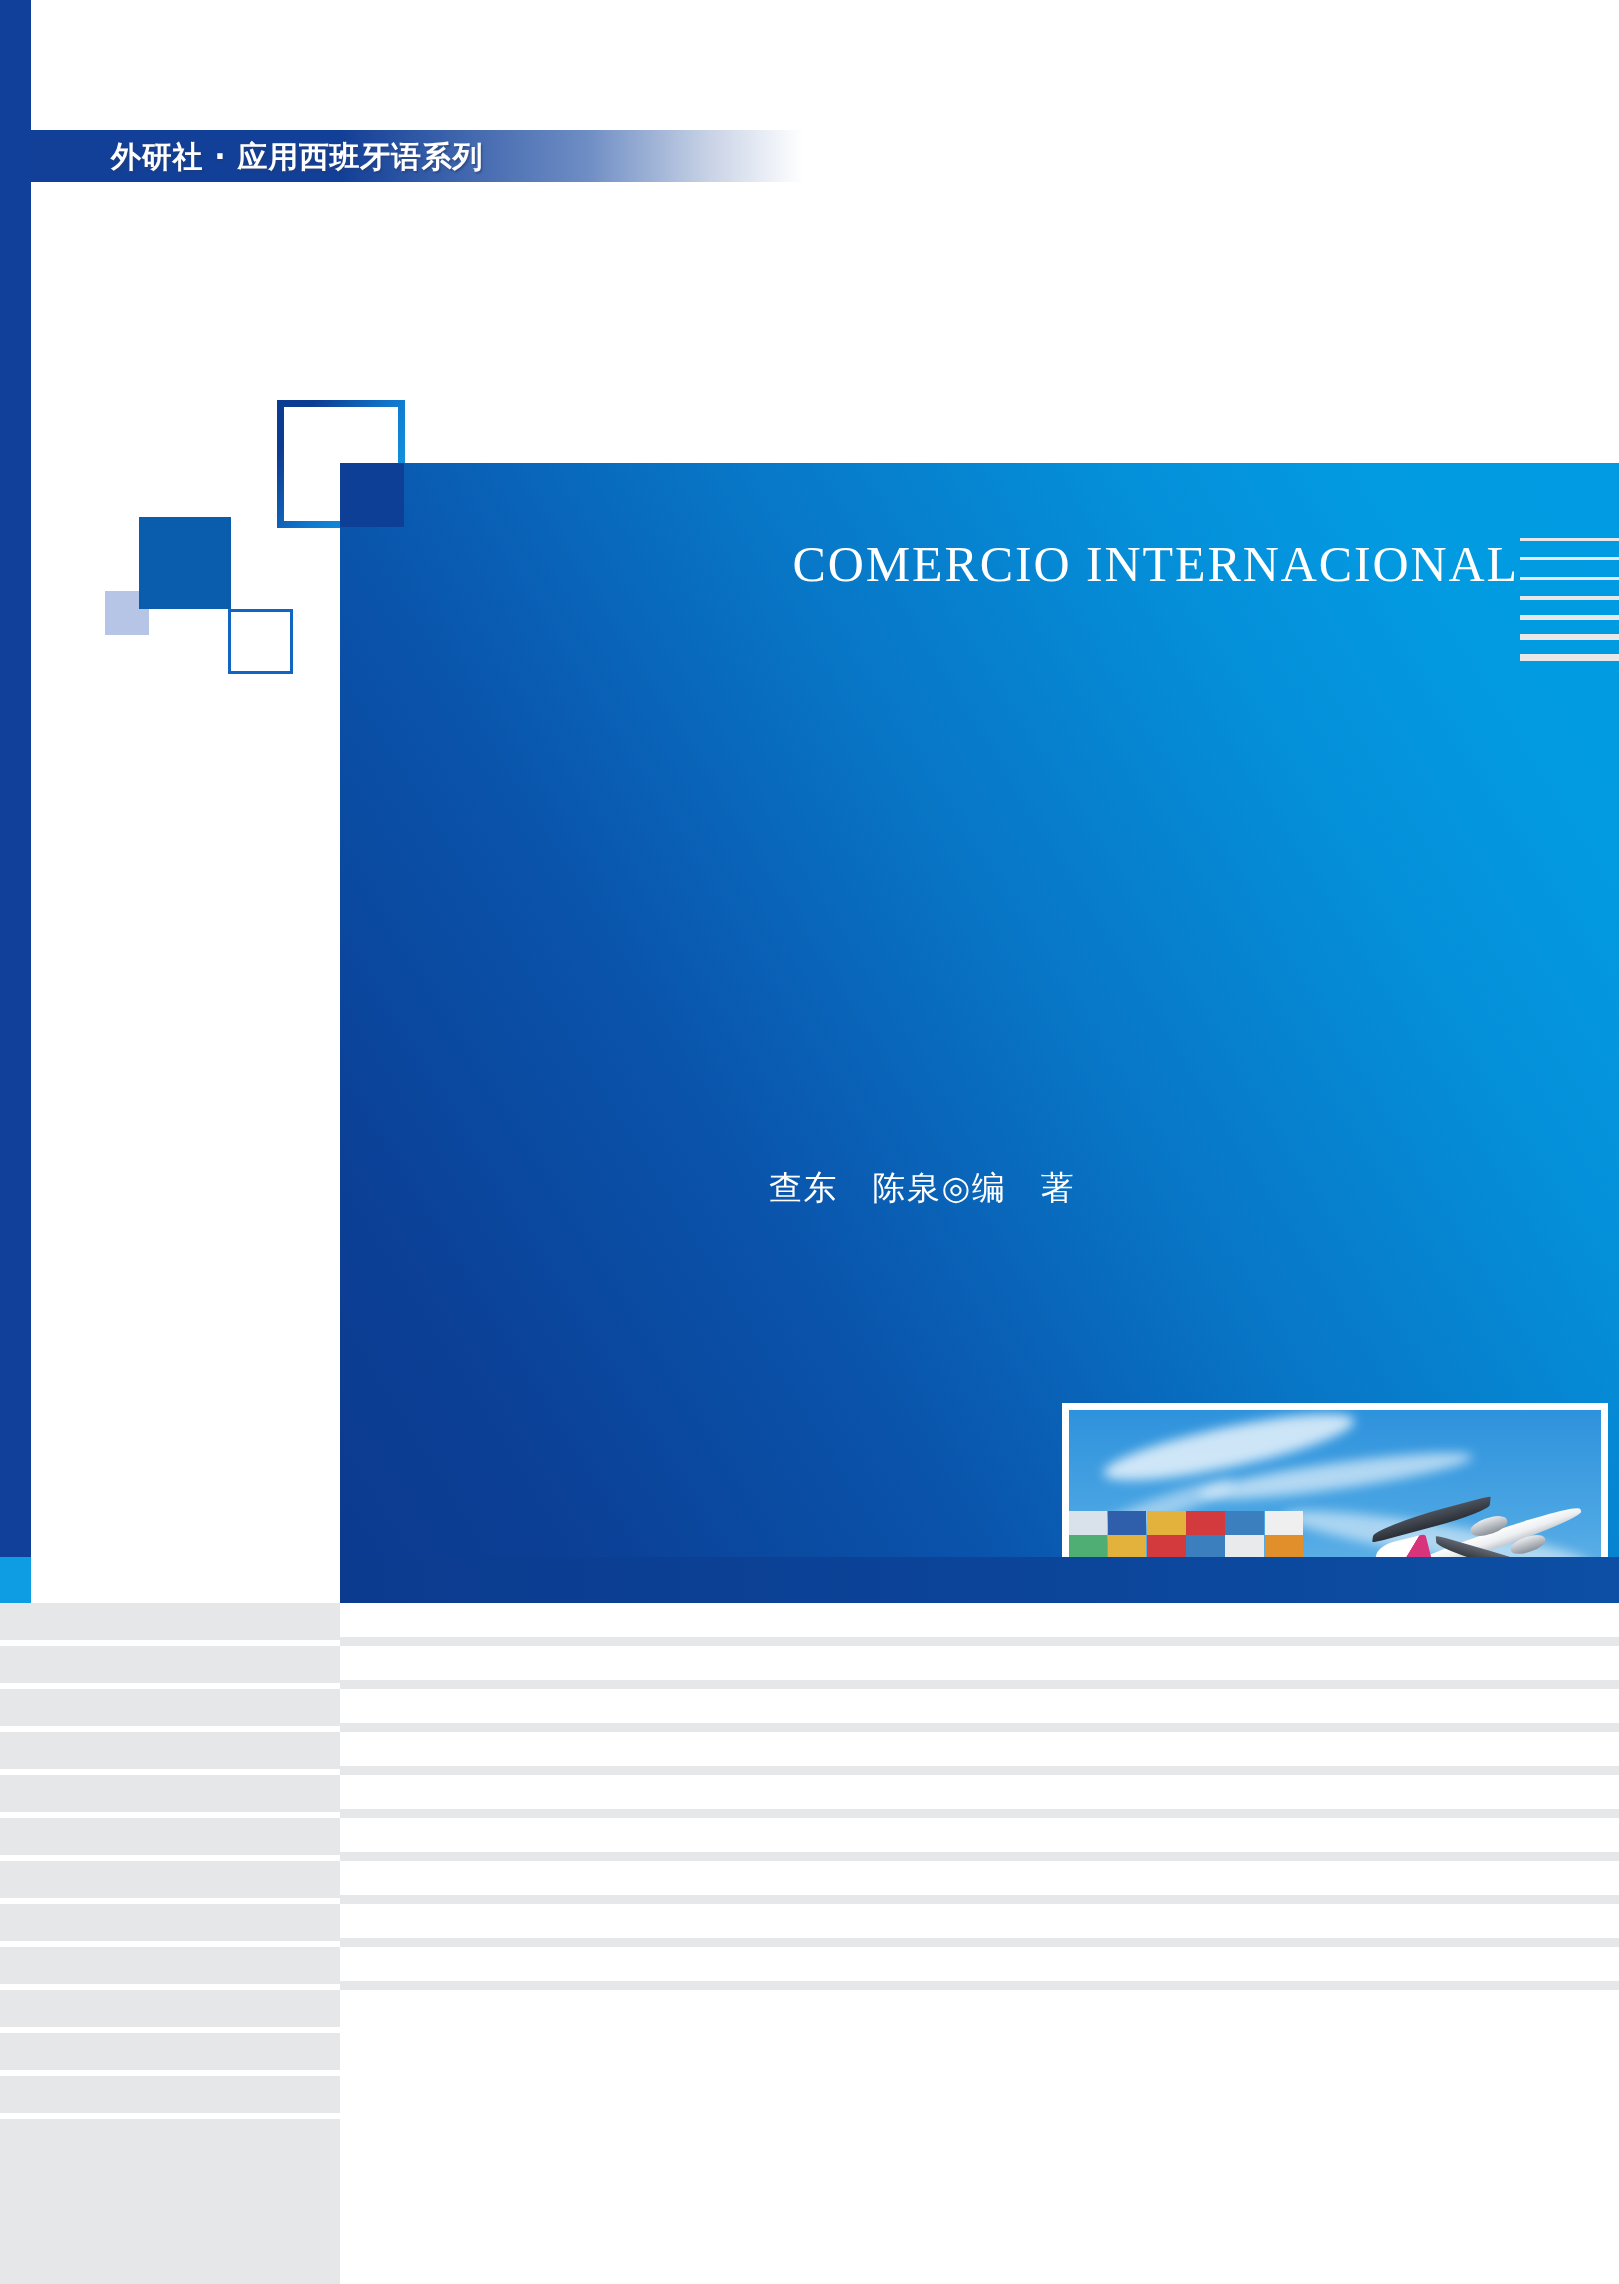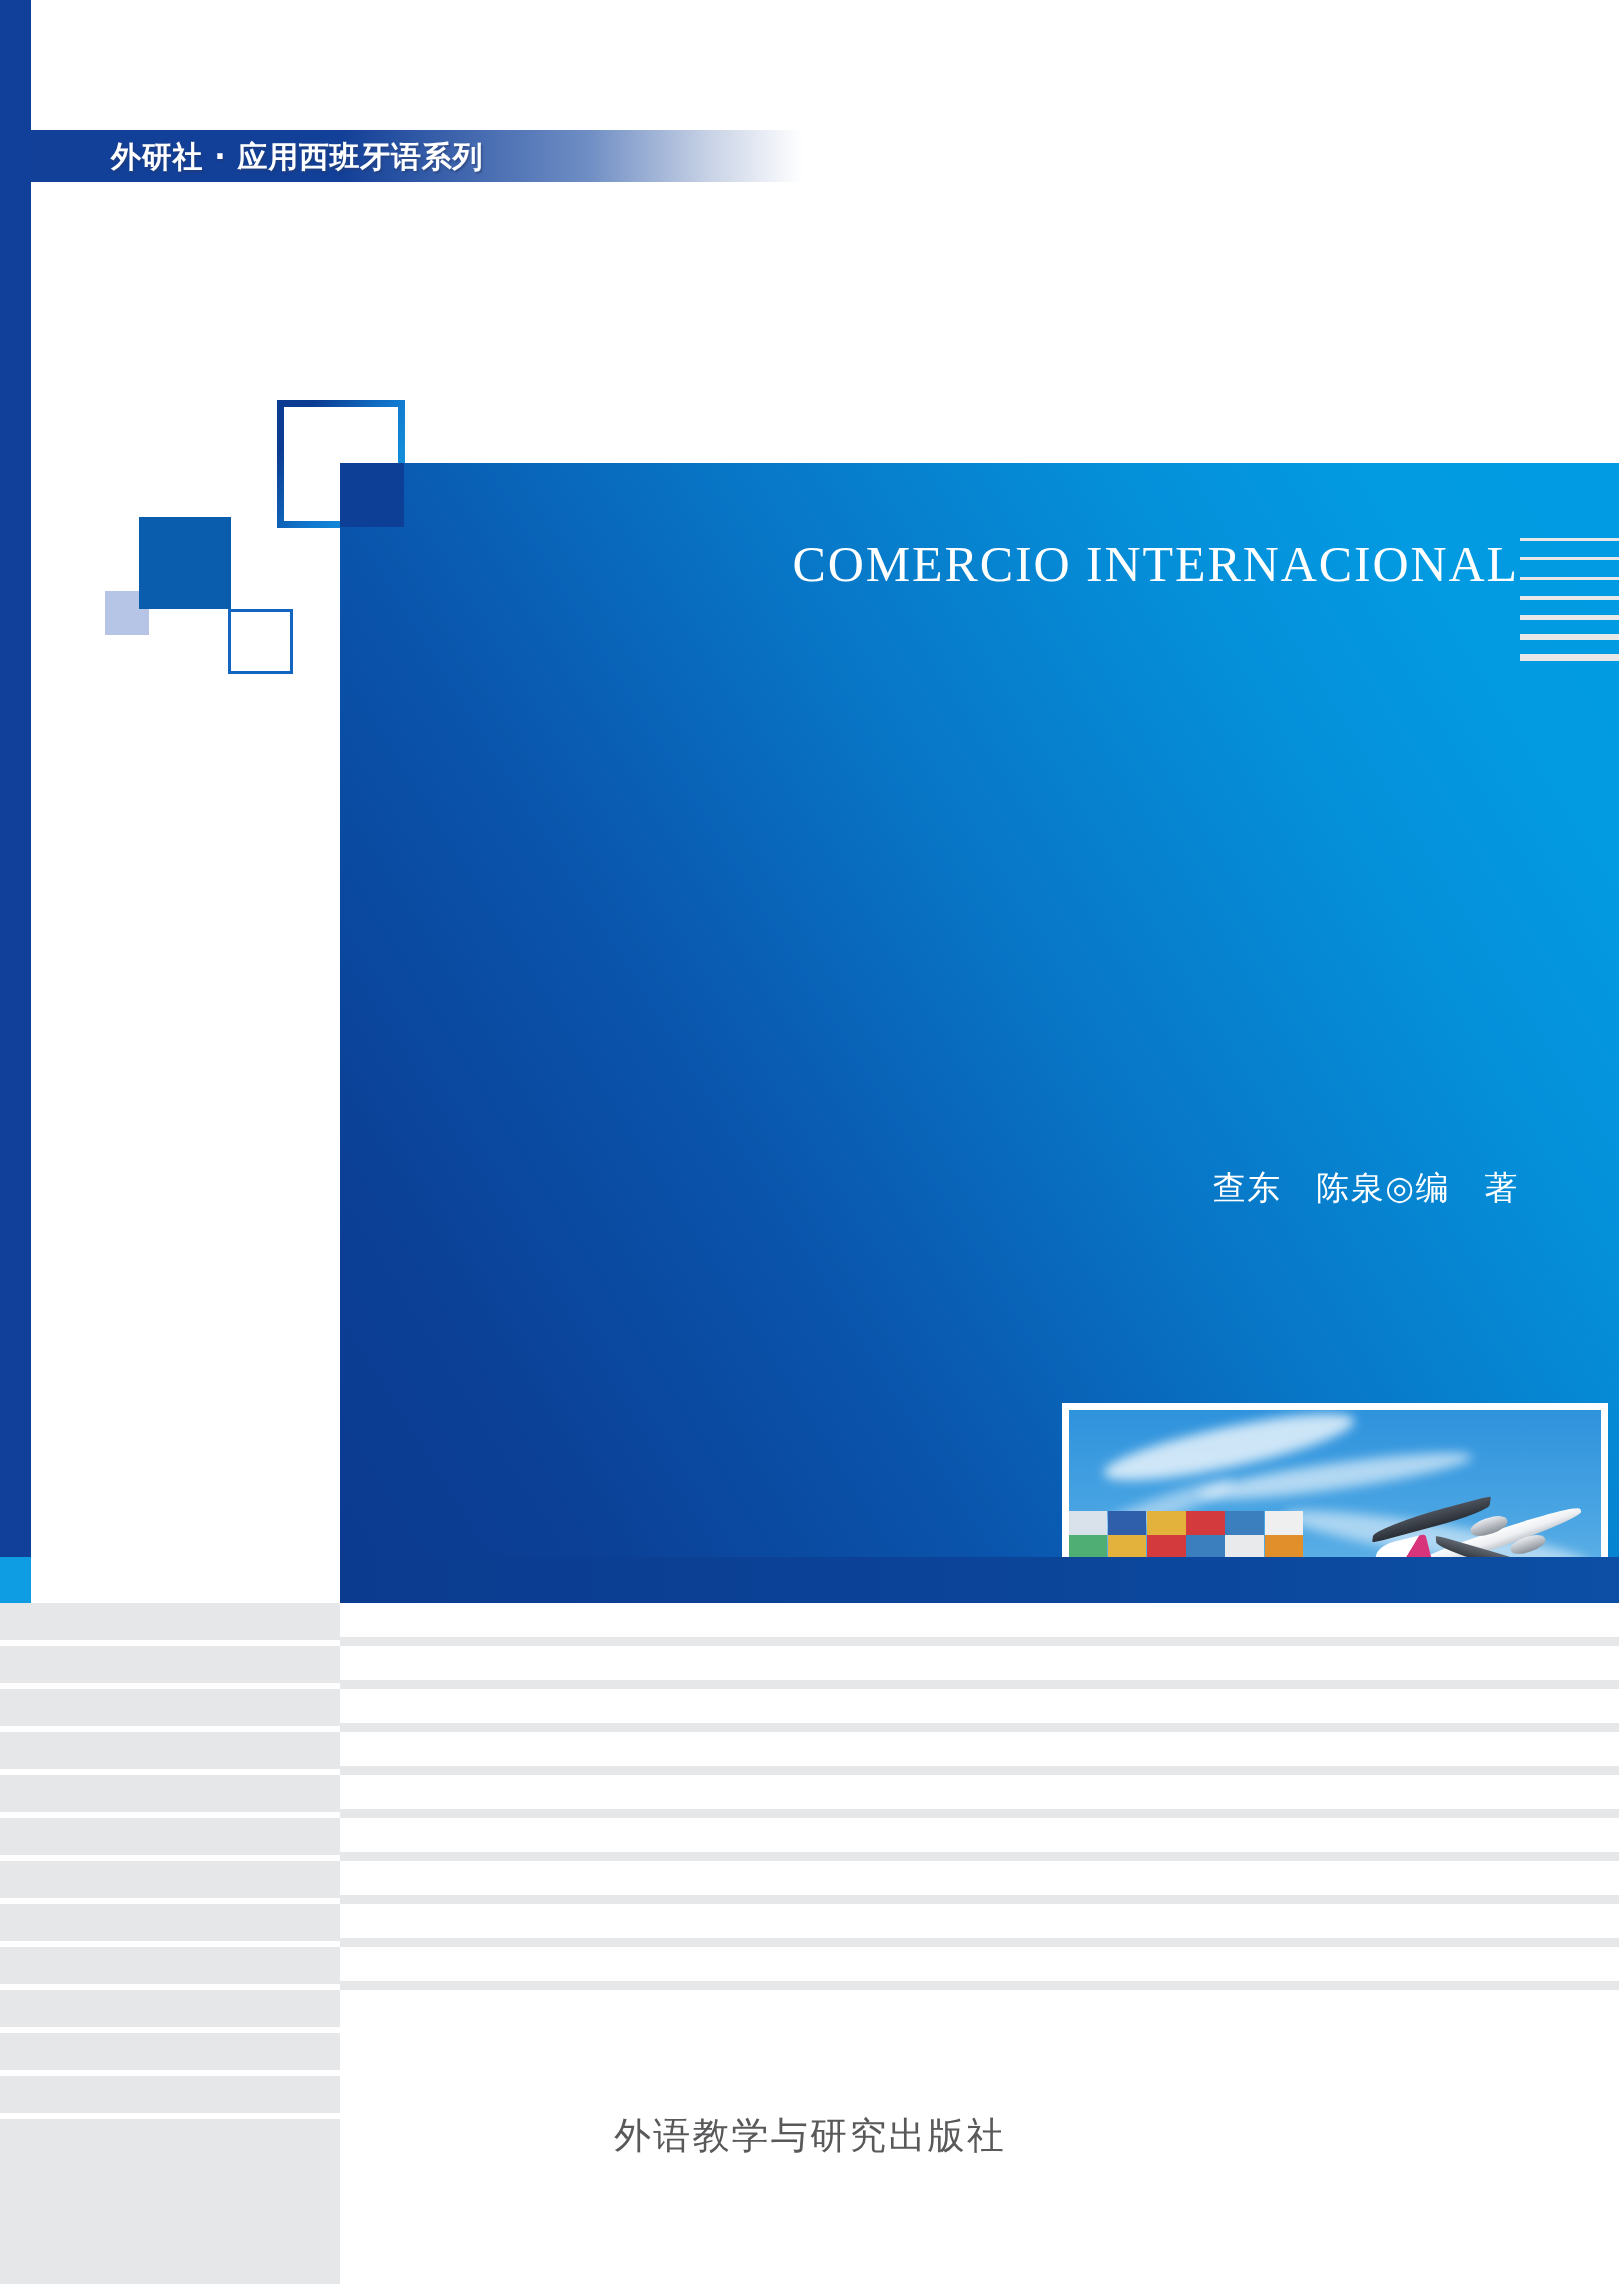--- a/index.html
+++ b/index.html
@@ -108,22 +108,21 @@
     font-weight:bold;
     line-height:145px;
     letter-spacing:2.2px;
     white-space:nowrap;
     -webkit-text-stroke:4.4px #ffffff;
   }
   .cn-title span{display:block;}
 
   
   .author{
-    position:absolute;left:741px;top:1166px;width:778px;
-    text-align:right;
+    position:absolute;left:769px;top:1166px;width:778px;
     font-family:"DejaVu Sans","Liberation Sans",sans-serif;
     color:#ffffff;
     font-size:33px;
     letter-spacing:1.5px;
     white-space:nowrap;
   }
 
   
   .photo-frame{
     position:absolute;left:1062px;top:1403px;width:546px;height:454px;
@@ -397,16 +396,15 @@
       </div>
     </div>
   </div>
 
   <div class="cyan-chip"></div>
   <div class="navy-strip"></div>
   <div class="stripes-left"></div>
   <div class="stripes-left-solid"></div>
   <div class="stripes-right"></div>
 
-  <div class="publisher">外语教学与研究出版社</div>
 
 </div>
 
 
 </body></html>

